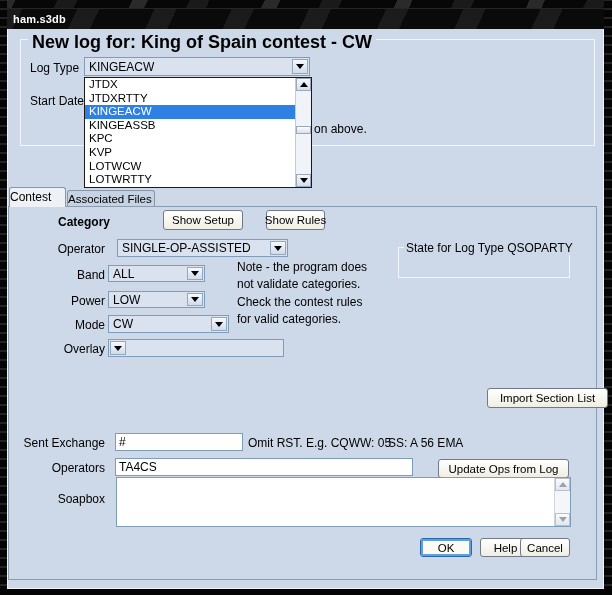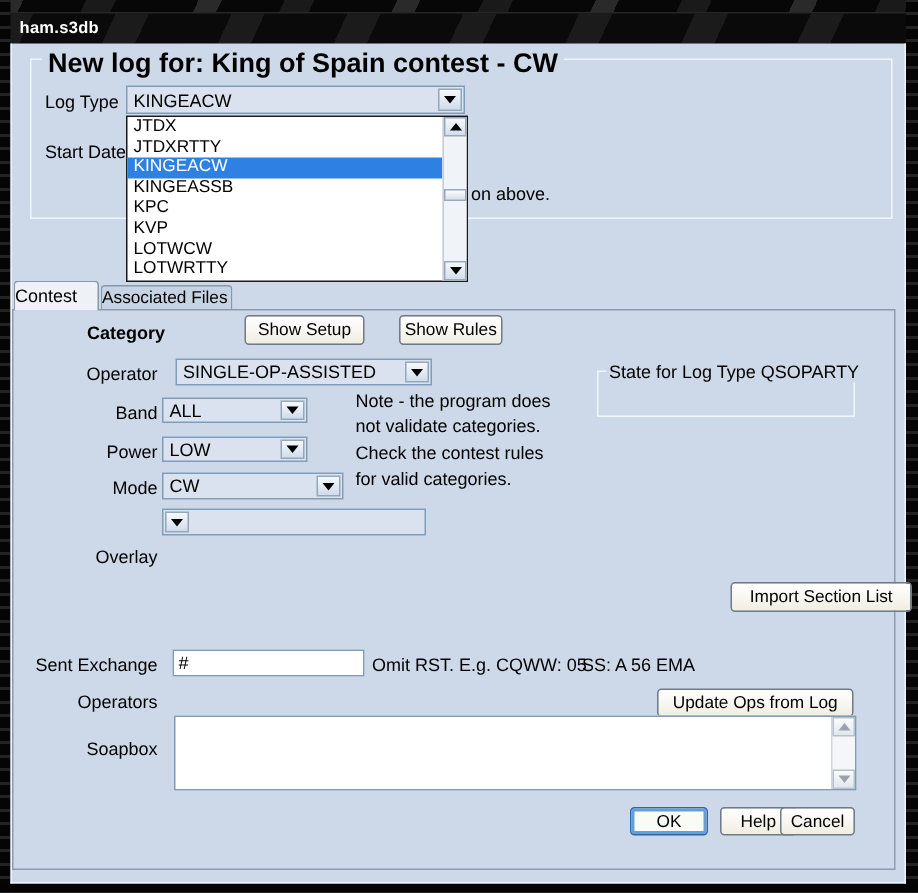--- a/index.html
+++ b/index.html
@@ -177,21 +177,21 @@
         </div>
     </div>
   </div>
 
   <div class="tab active">Contest</div>
   <div class="tab inactive">Associated Files</div>
   <div class="panel"></div>
 
   <div class="lbl z7" style="left:58px; top:215px; font-weight:bold;">Category</div>
   <div class="btn" style="left:163px; top:210px; width:80px; height:20px;">Show Setup</div>
-  <div class="btn" style="left:266px; top:210px; width:69px; height:20px;">Show Rules</div>
+  <div class="btn" style="left:266px; top:210px; width:59px; height:20px;">Show Rules</div>
 
   <div class="rlabel z7" style="top:242px;">Operator</div>
   <div class="combo z7" style="left:117px; top:239px; width:171px; height:18px;">
     <span class="val">SINGLE-OP-ASSISTED</span>
     <span class="arrow-btn">
         <span class="tri-down"></span>
       </span>
   </div>
 
   <div class="rlabel z7" style="top:268px;">Band</div>
@@ -211,21 +211,21 @@
   </div>
 
   <div class="rlabel z7" style="top:318px;">Mode</div>
   <div class="combo z7" style="left:108px; top:315px; width:121px; height:18px;">
     <span class="val">CW</span>
     <span class="arrow-btn">
         <span class="tri-down"></span>
       </span>
   </div>
 
-  <div class="rlabel z7" style="top:342px;margin-top:22px;">Overlay</div>
+  <div class="rlabel z7" style="top:342px;">Overlay</div>
   <div class="combo z7" style="left:108px; top:339px; width:176px; height:18px;">
     <span class="arrow-btn">
         <span class="tri-down"></span>
       </span>
   </div>
 
   <div class="note">
     <div>Note -  the program does</div>
     <div>not validate categories.</div>
     <div>Check the contest rules</div>
@@ -236,20 +236,21 @@
   <div class="gb-legend" style="left:404px; top:241px; z-index:8; padding:0 2px;">State for Log Type QSOPARTY</div>
 
   <div class="btn" style="left:487px; top:388px; width:121px; height:20px;">Import Section List</div>
 
   <div class="rlabel z7" style="top:436px;">Sent Exchange</div>
   <input class="textfield" style="left: 115px; top: 433px; width: 128px; height: 18px;" value="#">
   <div class="hint" style="left:248px;">Omit RST. E.g. CQWW: 05</div>
   <div class="hint" style="left:388px;">SS: A 56 EMA</div>
 
   <div class="rlabel z7" style="top:461px;">Operators</div>
+  <input class="textfield" style="left: 115px; top: 458px; width: 298px; height: 18px;" value="TA4CS">
   <div class="btn" style="left:438px; top:459px; width:131px; height:19px;">Update Ops from Log</div>
 
   <div class="rlabel z7" style="top:492px;">Soapbox</div>
   <div class="soapbox">
     <div class="txt"></div>
     <div class="vscroll">
       <div class="sbtn up">
           <span class="tri-up tri-gray-up"></span>
         </div>
       <div class="sbtn down">

